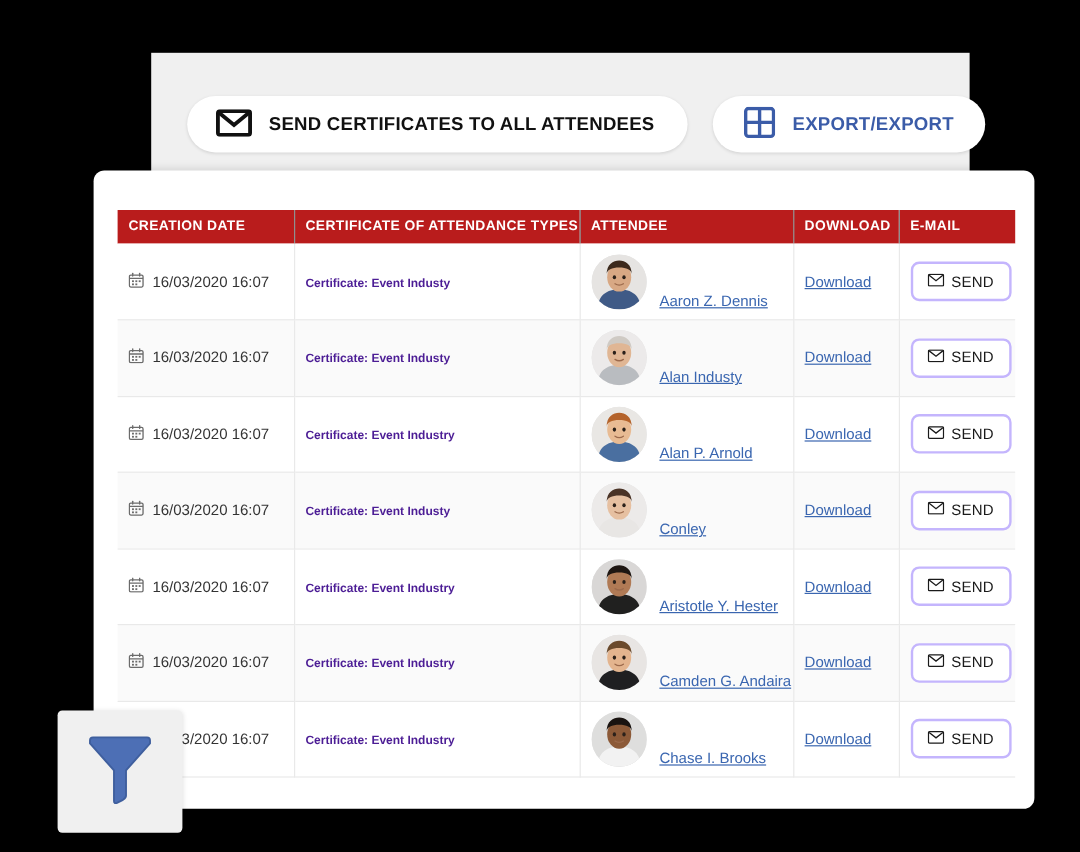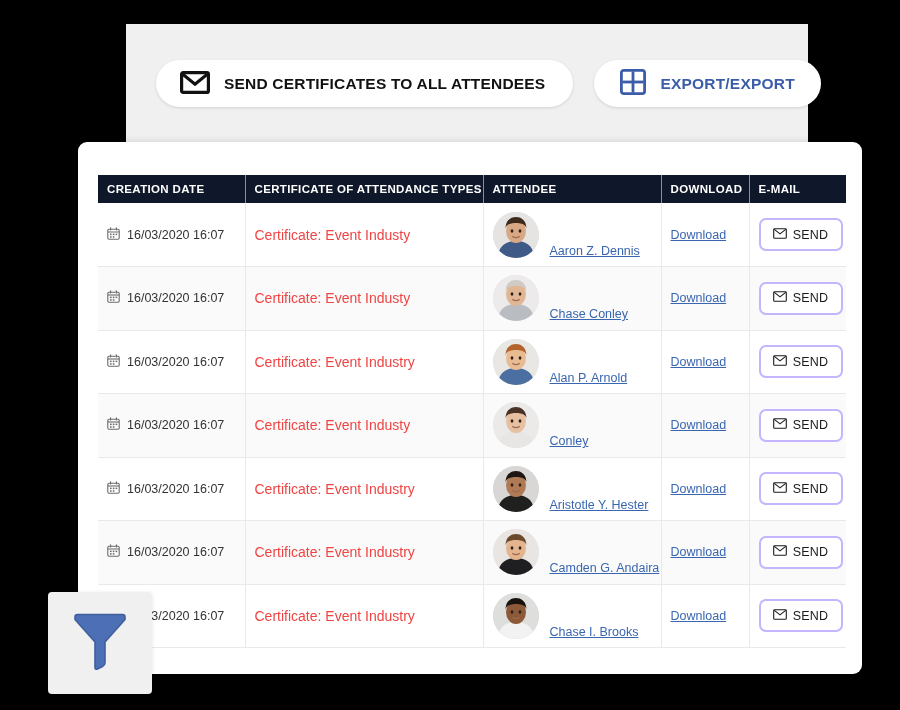--- a/index.html
+++ b/index.html
@@ -18,21 +18,21 @@
     position: relative;
     width: 900px;
     height: 710px;
     background: #000000;
   }
 
   
   .toolbar-panel {
     position: absolute;
     left: 126px;
-    top: 24px;
+    top: 44px;
     width: 682px;
     height: 119px;
     background: #f0f0f0;
     display: flex;
     align-items: center;
     padding-left: 30px;
     gap: 21px;
   }
 
   .tb-btn {
@@ -81,21 +81,21 @@
     width: 748px;
   }
 
   table.cert-table {
     width: 748px;
     border-collapse: collapse;
     table-layout: fixed;
   }
 
   table.cert-table thead th {
-    background: #0f172a;
+    background: #b91c1c;
     color: #ffffff;
     font-size: 11.5px;
     font-weight: bold;
     letter-spacing: 0.35px;
     text-align: left;
     height: 28px;
     padding: 0 9px;
     border-right: 1px solid #8f8f8f;
     vertical-align: middle;
     white-space: nowrap;
@@ -127,23 +127,23 @@
     display: flex;
     align-items: center;
     gap: 7px;
     font-size: 12.5px;
     color: #333333;
     white-space: nowrap;
   }
   .icon-calendar { flex: 0 0 auto; display: block; }
 
   .type-text {
-    font-size: 14px;
-    font-weight: normal;
-    color: #ef4444;
+    font-size: 10px;
+    font-weight: bold;
+    color: #4c1d95;
     white-space: nowrap;
   }
 
   .attendee-cell {
     display: flex;
     align-items: flex-end;
     gap: 11px;
   }
   .avatar {
     flex: 0 0 auto;
@@ -316,21 +316,21 @@
                     <svg width="46" height="46" viewBox="0 0 46 46">
                       <rect width="46" height="46" fill="#eceaea"></rect>
                       <path d="M5 46 C5 34 13 29 23 29 C33 29 41 34 41 46 Z" fill="#b9bcc0"></path>
                       <ellipse cx="23" cy="19" rx="10" ry="12" fill="#e0b694"></ellipse>
                       <path d="M12.5 17 C12.5 8 18 5 23 5 C28 5 33.5 8 33.5 17 C33.5 13 29 11 23 11 C17 11 12.5 13 12.5 17 Z" fill="#cfcac4"></path>
                       <ellipse cx="19" cy="19" rx="1.4" ry="1.7" fill="#2b211a"></ellipse>
                       <ellipse cx="27" cy="19" rx="1.4" ry="1.7" fill="#2b211a"></ellipse>
                       <path d="M19.5 24.5 Q23 26.8 26.5 24.5" stroke="#9c6a4c" stroke-width="1.1" fill="none" stroke-linecap="round"></path>
                     </svg>
                   </span>
-                  <a class="link">Chase Conley</a>
+                  <a class="link">Alan Industy</a>
                 </span>
               </td>
               <td><a class="link">Download</a></td>
               <td><button class="send-btn">
                   <span class="icon-envelope-sm"><svg width="14" height="11" viewBox="0 0 14 11">
                       <rect x="0.7" y="0.7" width="12.6" height="9.6" rx="0.9" fill="none" stroke="#1a1a1a" stroke-width="1.1"></rect>
                       <path d="M1.3 1.4 L7 5.9 L12.7 1.4" fill="none" stroke="#1a1a1a" stroke-width="1.1"></path>
                     </svg></span>
                   <span>SEND</span>
                 </button></td>

